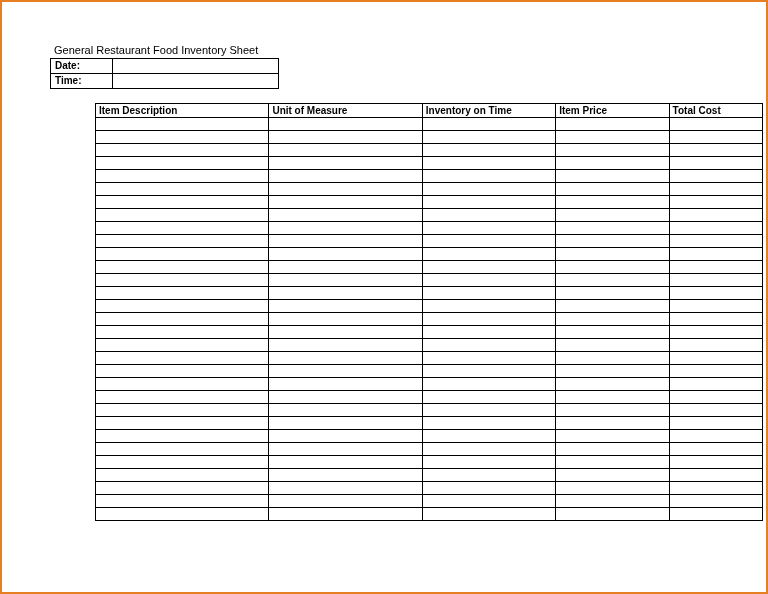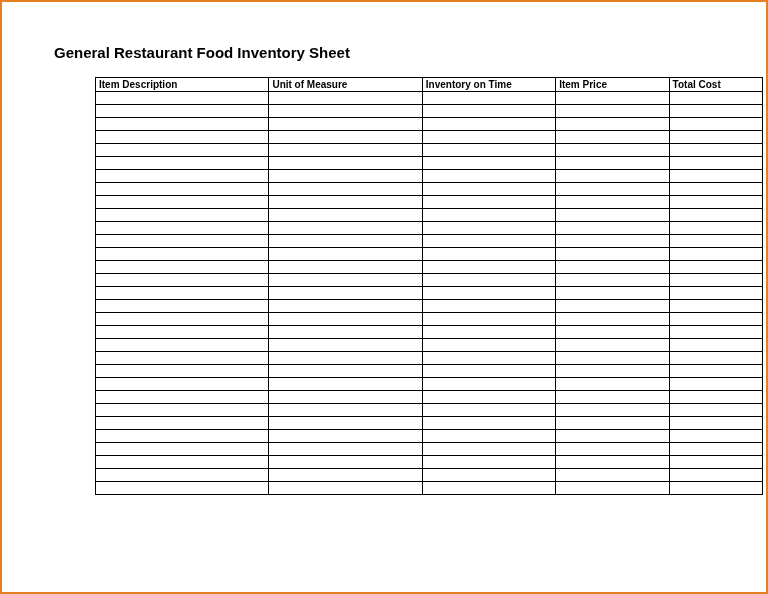--- a/index.html
+++ b/index.html
@@ -6,22 +6,22 @@
   body {
     width: 768px;
     height: 594px;
     background: #ffffff;
     border: 2px solid #e67e22;
     font-family: Arial, Helvetica, sans-serif;
     padding: 42px 48px 60px 48px;
     position: relative;
   }
   .sheet-title {
-    font-size: 15px;
-    font-weight: bold;
+    font-size: 11px;
+    font-weight: normal;
     color: #000;
     margin-left: 4px;
     margin-bottom: 2px;
   }
   .meta-table {
     border-collapse: collapse;
     margin-bottom: 14px;
   }
   .meta-table td {
     border: 1px solid #000;
@@ -60,20 +60,28 @@
   .col-price { width: 17%; }
   .col-total { width: 14%; }
 </style>
 </head>
 <body>
 
 <div class="sheet-title">General Restaurant Food Inventory Sheet</div>
 
 <table class="meta-table">
   <tbody>
+      <tr>
+    <td class="meta-label">Date:</td>
+    <td class="meta-value"></td>
+  </tr>
+  <tr>
+    <td class="meta-label">Time:</td>
+    <td class="meta-value"></td>
+  </tr>
 </tbody>
   </table>
 
 <table class="inv-table">
   <thead>
     <tr>
       <th class="col-desc">Item Description</th>
       <th class="col-uom">Unit of Measure</th>
       <th class="col-hand">Inventory on Time</th>
       <th class="col-price">Item Price</th>

